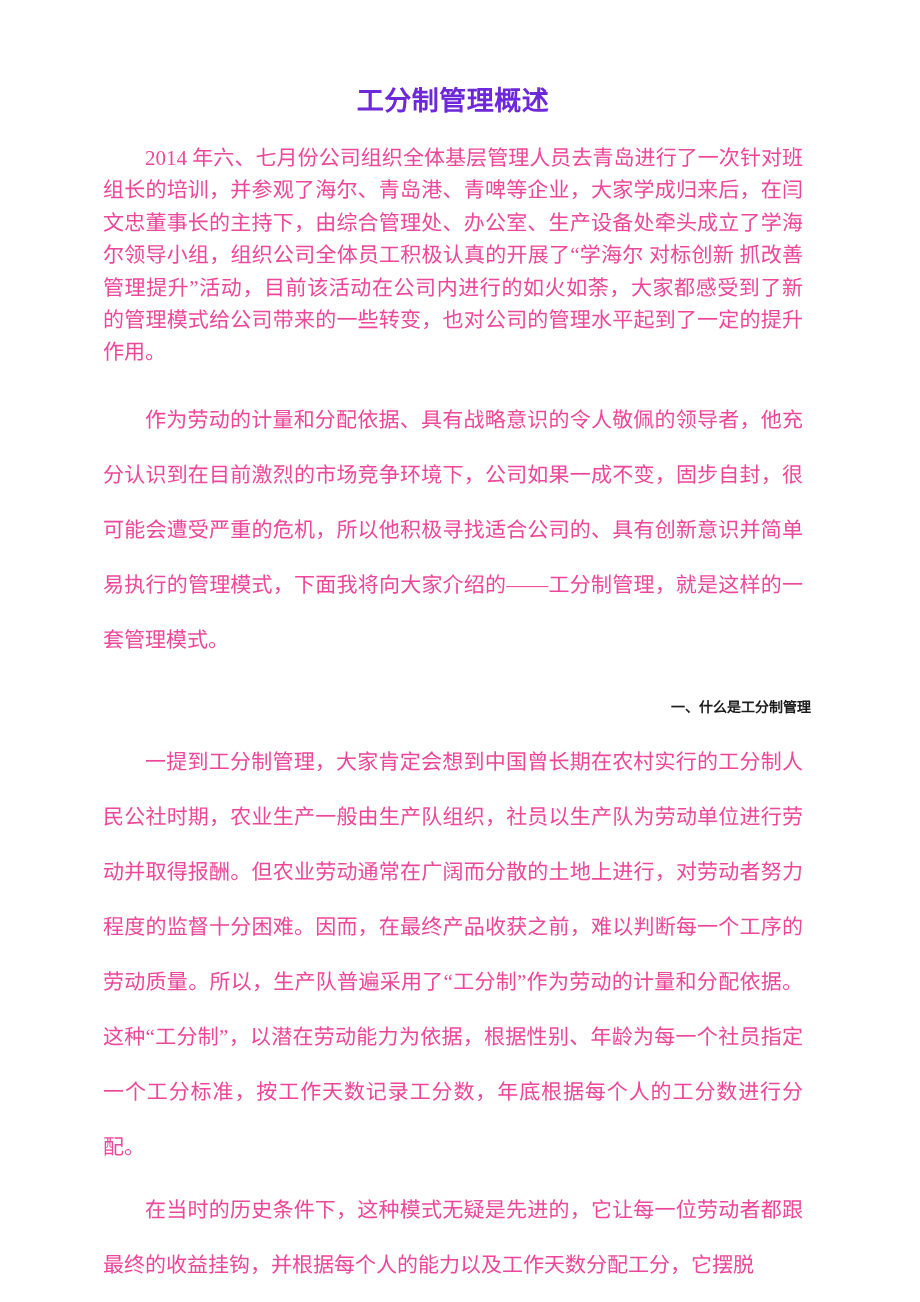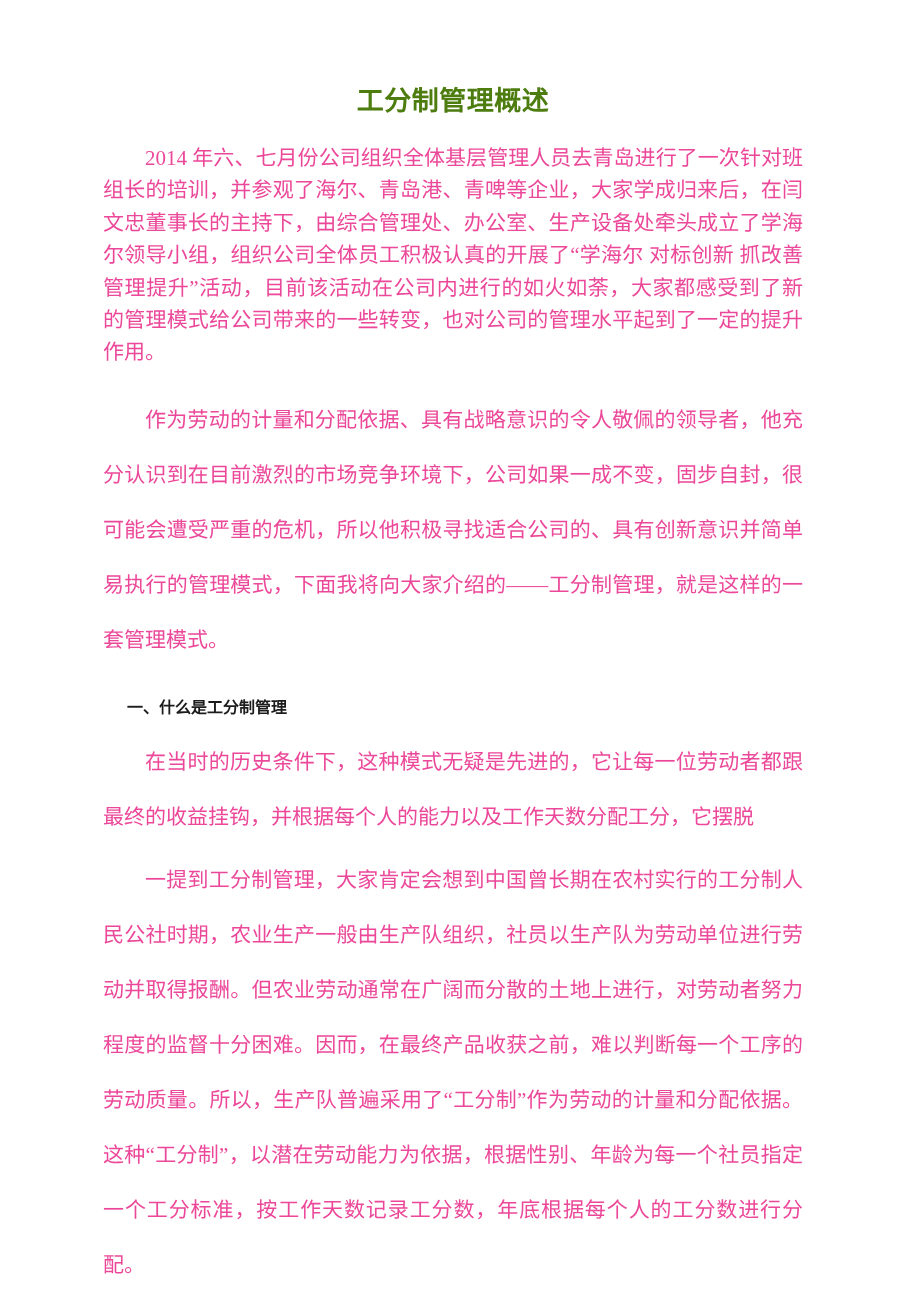--- a/index.html
+++ b/index.html
@@ -28,21 +28,21 @@
     top: 0;
     width: 716px;
   }
   .doc-title {
     font-family: Liberation Serif, serif;
     font-weight: 700;
     font-size: 27px;
     line-height: 34px;
     text-align: center;
     letter-spacing: 0.5px;
-    color: #4d7c0f;
+    color: #6d28d9;
     margin: 0;
     padding-top: 84px;
     padding-bottom: 0;
   }
   .para {
     font-size: 21px;
     text-align: justify;
     text-justify: inter-ideograph;
     margin: 8px;
     color: #ec4899;
@@ -53,27 +53,27 @@
     text-indent: 2em;
     margin-top: 24px;
   }
   
   .para-loose {
     line-height: 55px;
     text-indent: 2em;
     margin-top: 20px;
   }
   .section-heading {
-    font-size: 16px;
+    font-size: 14px;
     line-height: 55px;
     text-indent: 2em;
     margin: 0;
     margin-top: 12px;
     color: #1c1c1c;
-    text-align: left;
+    text-align: right;
   }
   .para-loose.first-after-tight {
     margin-top: 24px;
   }
   .para-loose.tail {
     margin-top: 0;
   }
 </style>
 </head>
 <body>
@@ -82,18 +82,18 @@
   <div class="content">
 
     <h1 class="doc-title">工分制管理概述</h1>
 
     <p class="para para-tight">2014 年六、七月份公司组织全体基层管理人员去青岛进行了一次针对班组长的培训，并参观了海尔、青岛港、青啤等企业，大家学成归来后，在闫文忠董事长的主持下，由综合管理处、办公室、生产设备处牵头成立了学海尔领导小组，组织公司全体员工积极认真的开展了“学海尔 对标创新 抓改善 管理提升”活动，目前该活动在公司内进行的如火如荼，大家都感受到了新的管理模式给公司带来的一些转变，也对公司的管理水平起到了一定的提升作用。</p>
 
     <p class="para para-loose first-after-tight">作为劳动的计量和分配依据、具有战略意识的令人敬佩的领导者，他充分认识到在目前激烈的市场竞争环境下，公司如果一成不变，固步自封，很可能会遭受严重的危机，所以他积极寻找适合公司的、具有创新意识并简单易执行的管理模式，下面我将向大家介绍的——工分制管理，就是这样的一套管理模式。</p>
 
     <h2 class="section-heading">一、什么是工分制管理</h2>
 
+    <p class="para para-loose tail">一提到工分制管理，大家肯定会想到中国曾长期在农村实行的工分制人民公社时期，农业生产一般由生产队组织，社员以生产队为劳动单位进行劳动并取得报酬。但农业劳动通常在广阔而分散的土地上进行，对劳动者努力程度的监督十分困难。因而，在最终产品收获之前，难以判断每一个工序的劳动质量。所以，生产队普遍采用了“工分制”作为劳动的计量和分配依据。这种“工分制”，以潜在劳动能力为依据，根据性别、年龄为每一个社员指定一个工分标准，按工作天数记录工分数，年底根据每个人的工分数进行分配。</p>
+
     <p class="para para-loose tail">在当时的历史条件下，这种模式无疑是先进的，它让每一位劳动者都跟最终的收益挂钩，并根据每个人的能力以及工作天数分配工分，它摆脱</p>
-
-    <p class="para para-loose tail">一提到工分制管理，大家肯定会想到中国曾长期在农村实行的工分制人民公社时期，农业生产一般由生产队组织，社员以生产队为劳动单位进行劳动并取得报酬。但农业劳动通常在广阔而分散的土地上进行，对劳动者努力程度的监督十分困难。因而，在最终产品收获之前，难以判断每一个工序的劳动质量。所以，生产队普遍采用了“工分制”作为劳动的计量和分配依据。这种“工分制”，以潜在劳动能力为依据，根据性别、年龄为每一个社员指定一个工分标准，按工作天数记录工分数，年底根据每个人的工分数进行分配。</p>
 
   </div>
 </div>
 
 </body></html>

